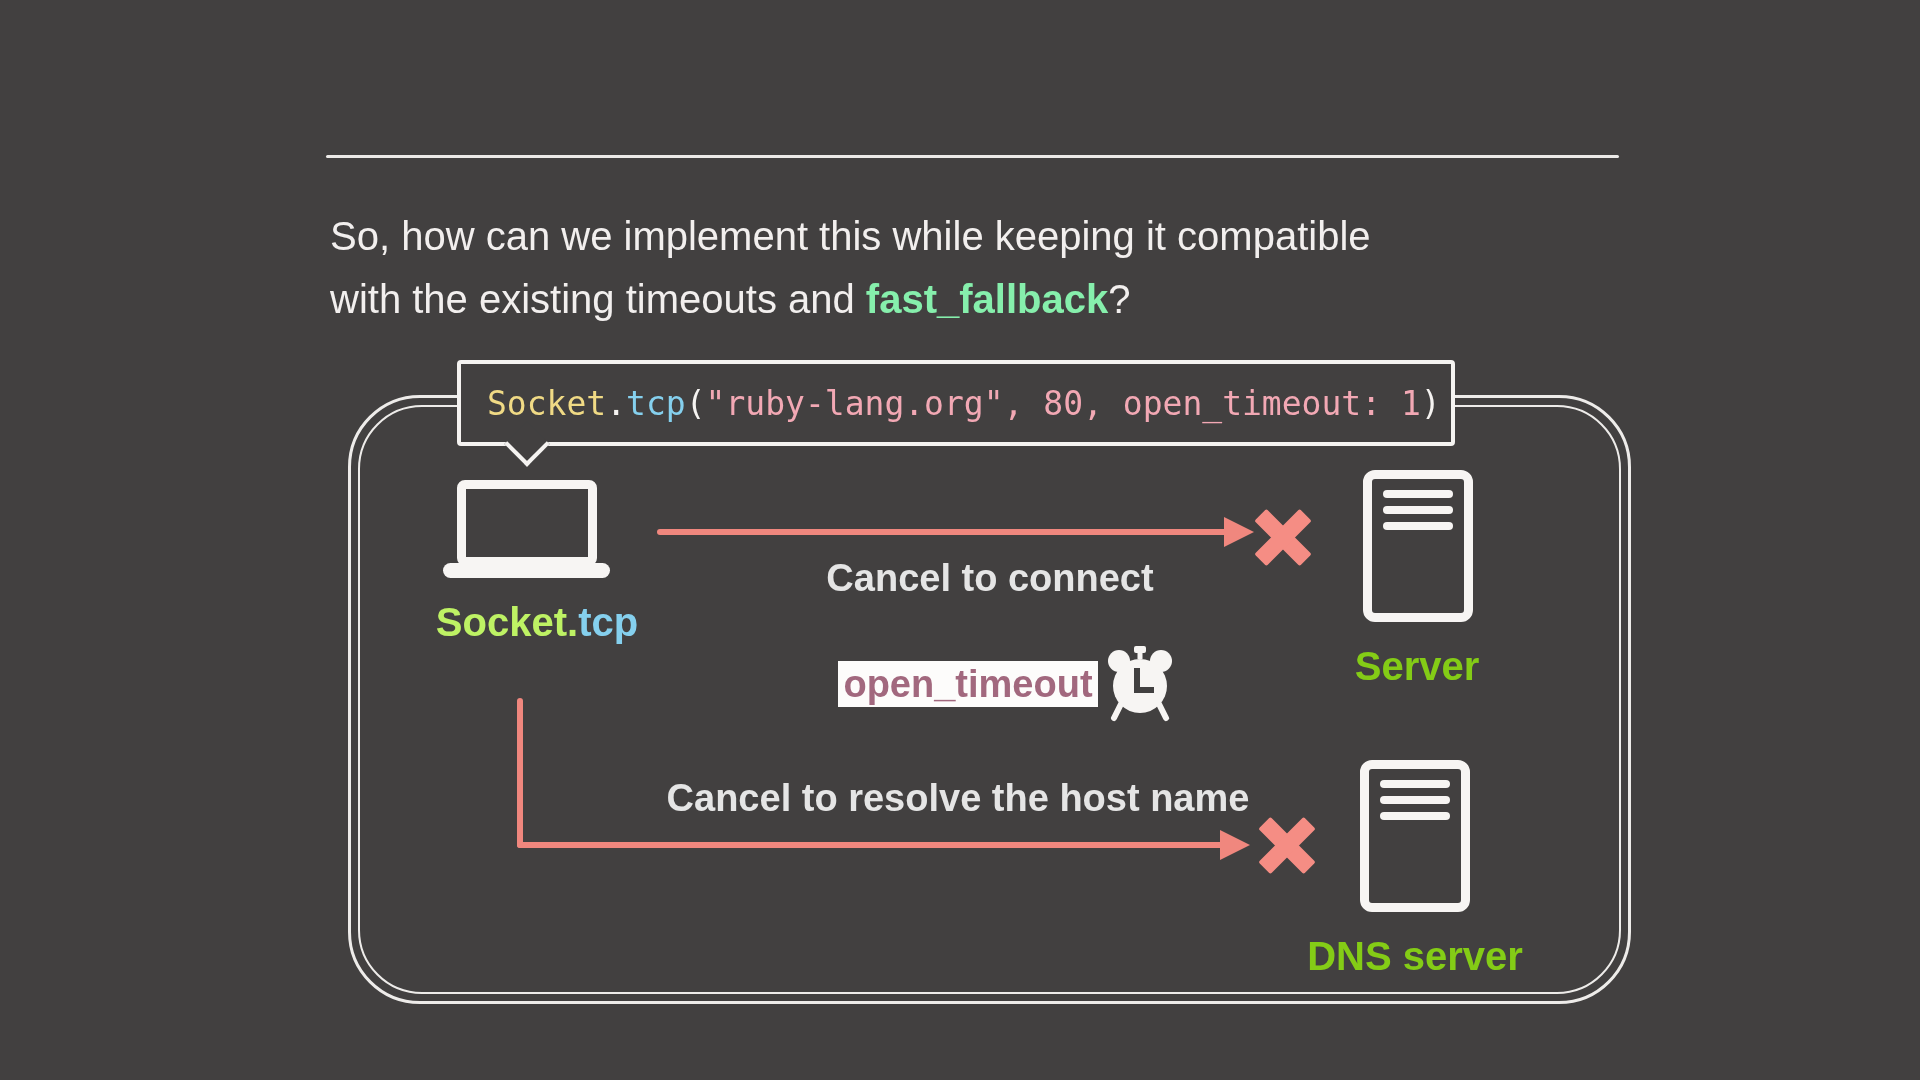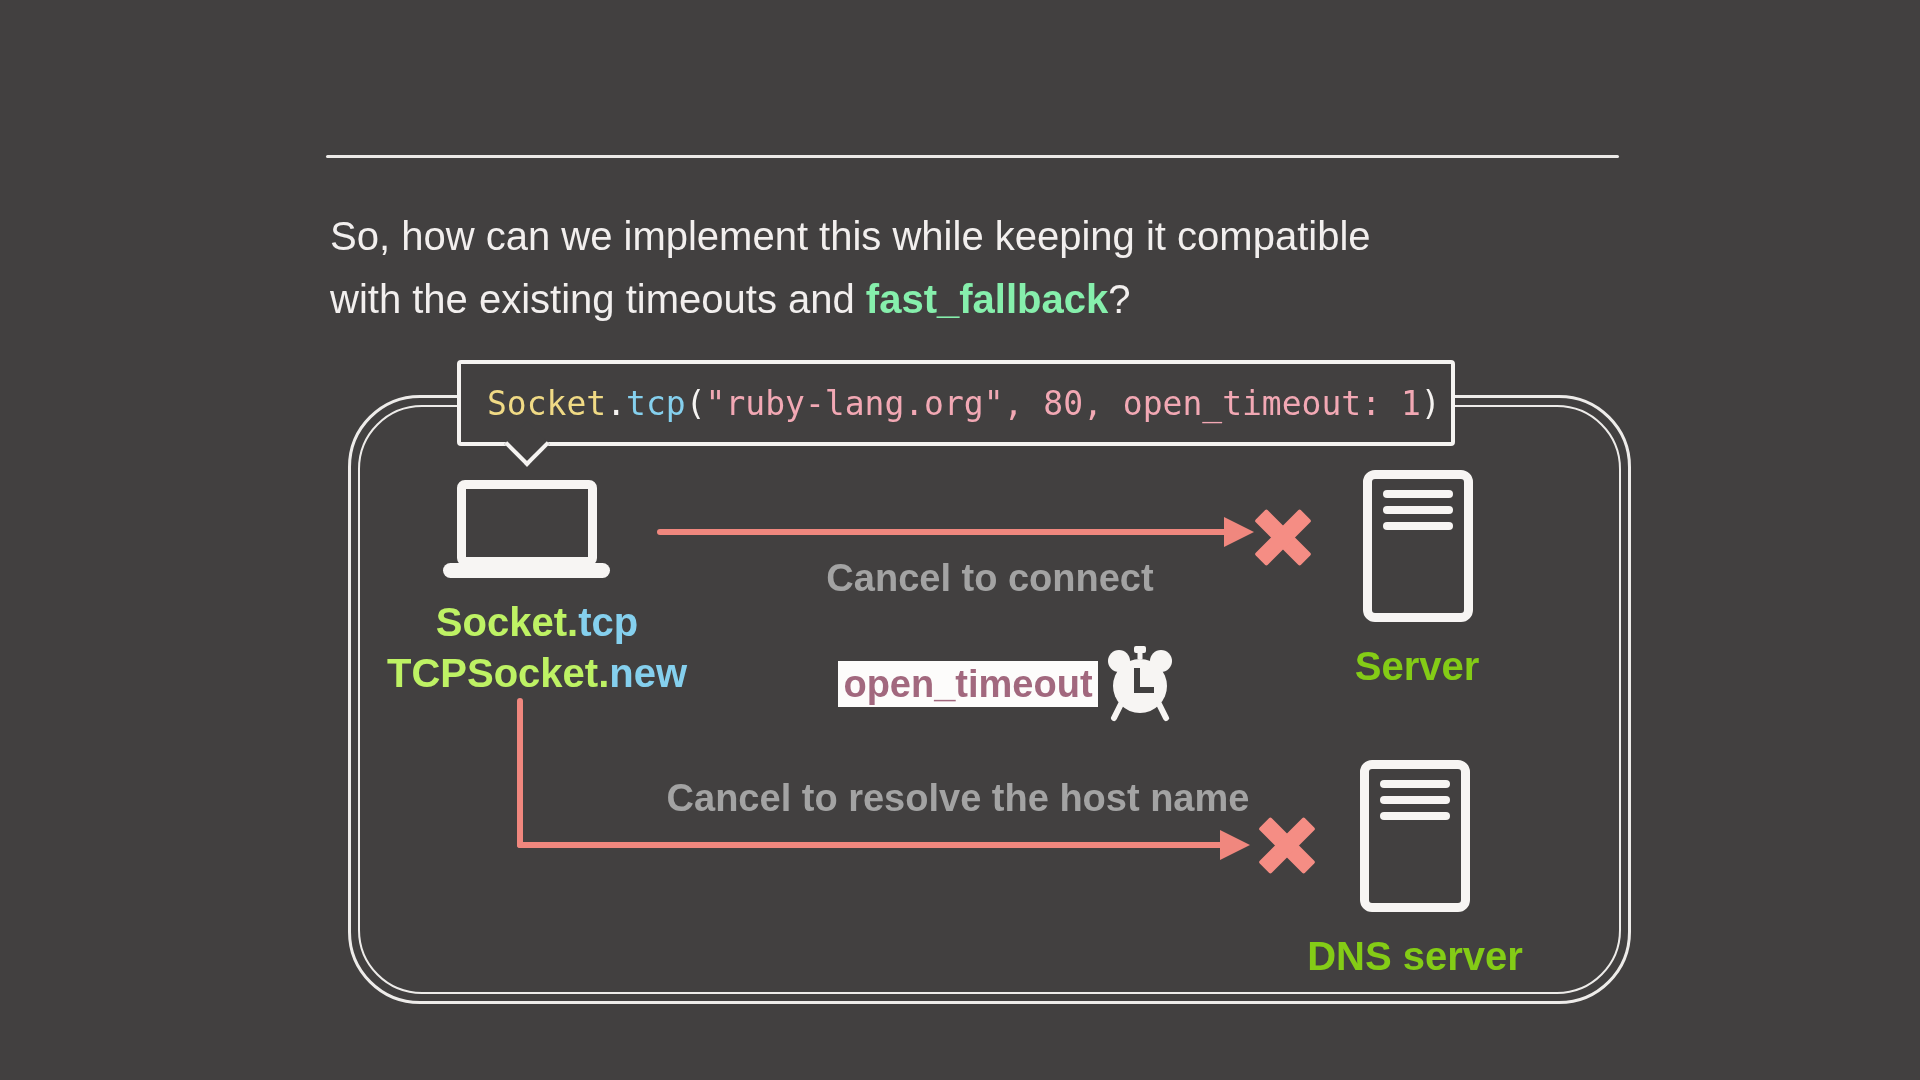--- a/index.html
+++ b/index.html
@@ -80,21 +80,21 @@
     border-left:30px solid #f0877e;
   }
   .xmark{position:absolute;width:58px;height:58px;}
   .xmark span{
     position:absolute;left:-3px;top:21px;width:64px;height:17px;
     background:#f58d84;border-radius:2px;
   }
   .xmark span:nth-child(1){transform:rotate(45deg);}
   .xmark span:nth-child(2){transform:rotate(-45deg);}
   .flow-label{
-    position:absolute;text-align:center;color:#a3a3a3;
+    position:absolute;text-align:center;color:#e5e5e5;
     font-size:38px;font-weight:bold;white-space:nowrap;
   }
   
   .timeout-badge{
     position:absolute;left:838px;top:661px;width:260px;height:46px;
     background:#fdfcfb;color:#a2687e;font-size:38px;font-weight:bold;
     display:flex;align-items:center;justify-content:center;
   }
   .clock{position:absolute;left:1106px;top:646px;}
   
@@ -131,21 +131,20 @@
   <div class="bubble">
     <span class="c-recv">Socket</span><span class="c-dot">.</span><span class="c-meth">tcp</span><span class="c-paren">(</span><span class="c-args">"ruby-lang.org", 80, open_timeout: 1</span><span class="c-paren">)</span>
     <div class="bubble-tail"></div>
   </div>
 
   <div class="laptop">
     <div class="laptop-screen"></div>
     <div class="laptop-base"></div>
   </div>
   <div class="client-label lbl1"><span class="base">Socket.</span><span class="meth">tcp</span></div>
-  <div class="client-label lbl2"><span class="base">TCPSocket.</span><span class="meth">new</span></div>
 
   <div class="salmon-bar" style="left:657px;top:529px;width:570px;height:6px;"></div>
   <div class="arrow-head" style="left:1224px;top:517px;"></div>
   <div class="xmark" style="left:1254px;top:508px;">
     <span></span>
       <span></span>
   </div>
   <div class="flow-label" style="left:790px;top:557px;width:400px;">Cancel to connect</div>
 
   <div class="timeout-badge">open_timeout</div>

